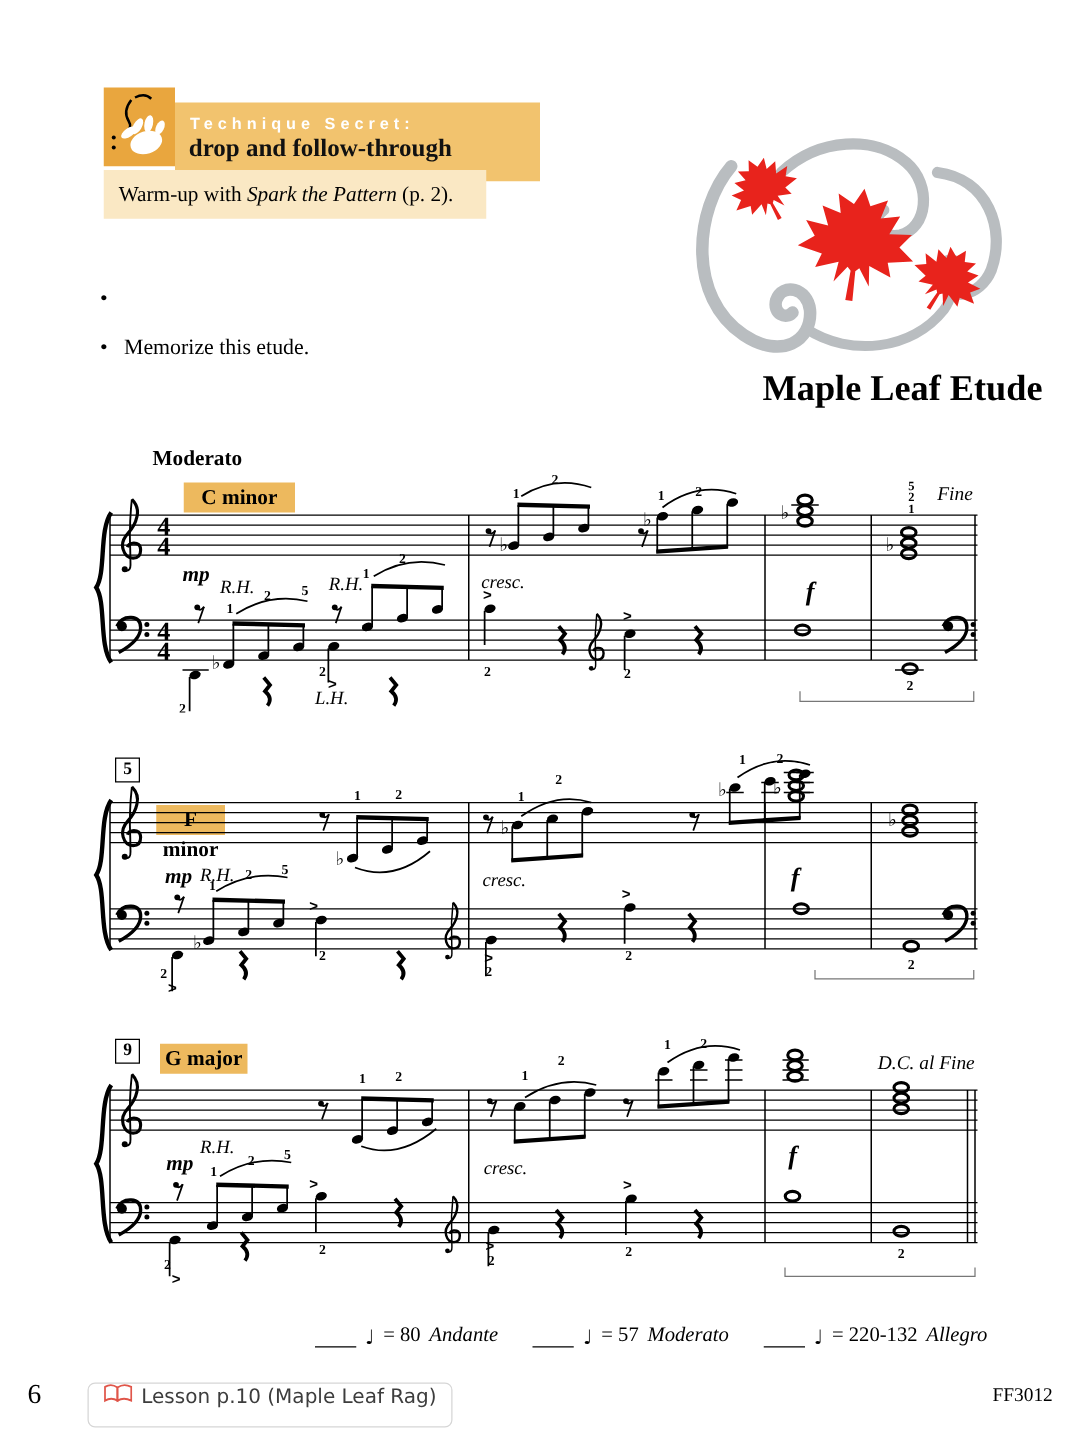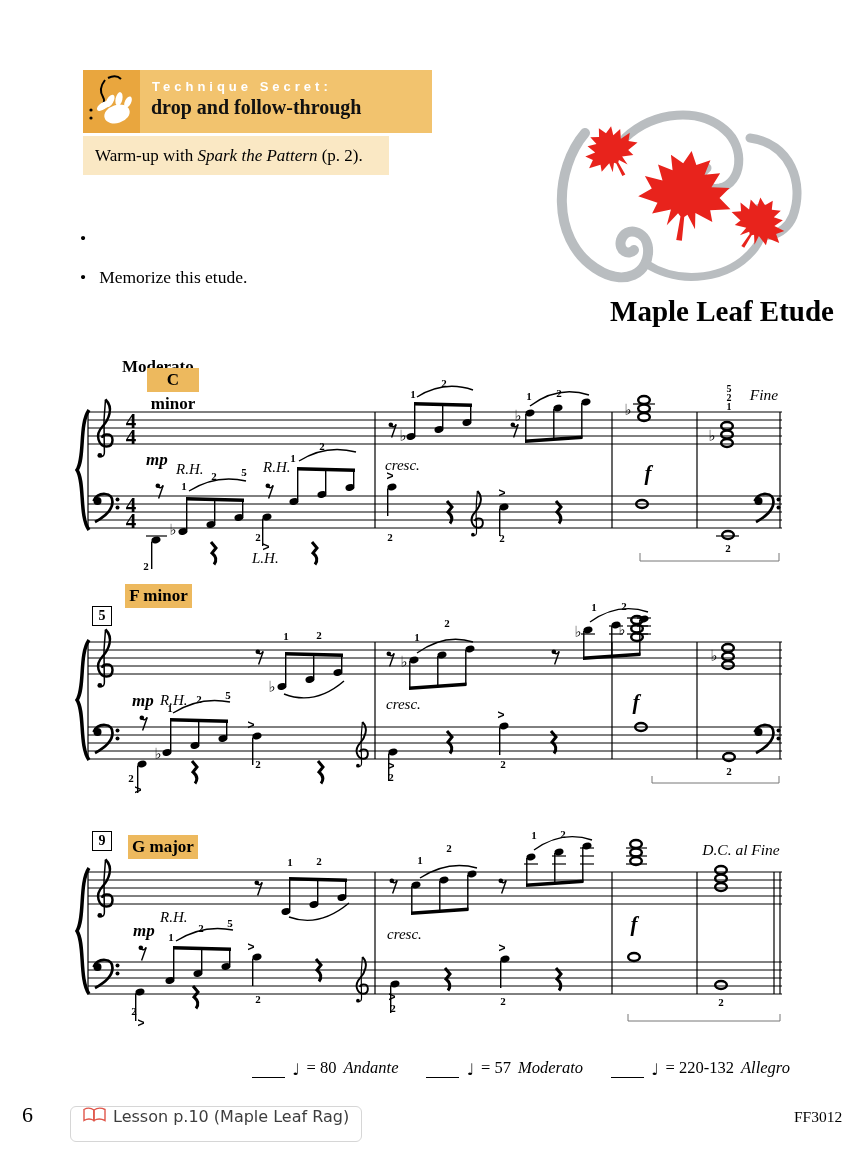--- a/index.html
+++ b/index.html
@@ -1,40 +1,40 @@
 <!DOCTYPE html>
 <html><head>
 <meta charset="utf-8">
 <style>
   html,body{margin:0;padding:0;background:#e8e8e8;}
   .page{position:relative;width:864px;height:1152px;background:#ffffff;overflow:hidden;
         font-family:"Liberation Serif",serif;color:#000;}
   
   .tech-icon{position:absolute;left:83px;top:70px;width:57px;height:63px;background:#e9a63e;}
-  .tech-banner{position:absolute;left:140px;top:70px;width:292px;height:63px;background:#f2c36e;
+  .tech-banner{position:absolute;left:140px;top:82px;width:292px;height:63px;background:#f2c36e;
                padding:0;box-sizing:border-box;}
   .tech-label{position:absolute;left:12px;top:9px;font-family:"Liberation Sans",sans-serif;
               font-weight:bold;font-size:13px;letter-spacing:4px;color:#ffffff;}
   .tech-title{position:absolute;left:11px;top:26px;font-weight:bold;font-size:20px;color:#111;}
   .warmup{position:absolute;left:83px;top:136px;width:306px;height:39px;background:#fae8c4;
           font-size:17px;line-height:39px;padding-left:12px;box-sizing:border-box;}
   
   .bullets{position:absolute;left:80px;top:226px;width:360px;font-size:17.5px;line-height:1.42;}
   .brow{display:flex;gap:13px;margin-bottom:14px;}
   .bdot{flex:0 0 auto;}
   
   .art{position:absolute;left:550px;top:108px;}
   .etude-title{position:absolute;left:500px;top:295px;width:334px;text-align:right;
                font-weight:bold;font-size:29px;}
   
   .moderato{position:absolute;left:122px;top:357px;font-weight:bold;font-size:17px;}
   .keybox{position:absolute;background:#edb95e;font-weight:bold;font-size:17px;
           text-align:center;line-height:24px;height:24px;}
-  .key1{left:147px;top:368px;width:52px;}
-  .key2{left:125px;top:584px;width:67px;}
+  .key1{left:147px;top:386px;width:89px;}
+  .key2{left:125px;top:644px;width:55px;}
   .key3{left:128px;top:835px;width:70px;}
   .mbox{position:absolute;border:1.2px solid #000;font-weight:bold;font-size:14px;width:18px;height:18px;
         text-align:center;line-height:18px;background:#fff;}
   .m5{left:92px;top:606px;}
   .m9{left:92px;top:831px;}
   svg.system{position:absolute;left:0;}
   
   .fing{font:bold 11px "Liberation Serif",serif;text-anchor:middle;}
   .stk{font:bold 10px "Liberation Serif",serif;text-anchor:middle;}
   .dynb{font:italic bold 17px "Liberation Serif",serif;}

